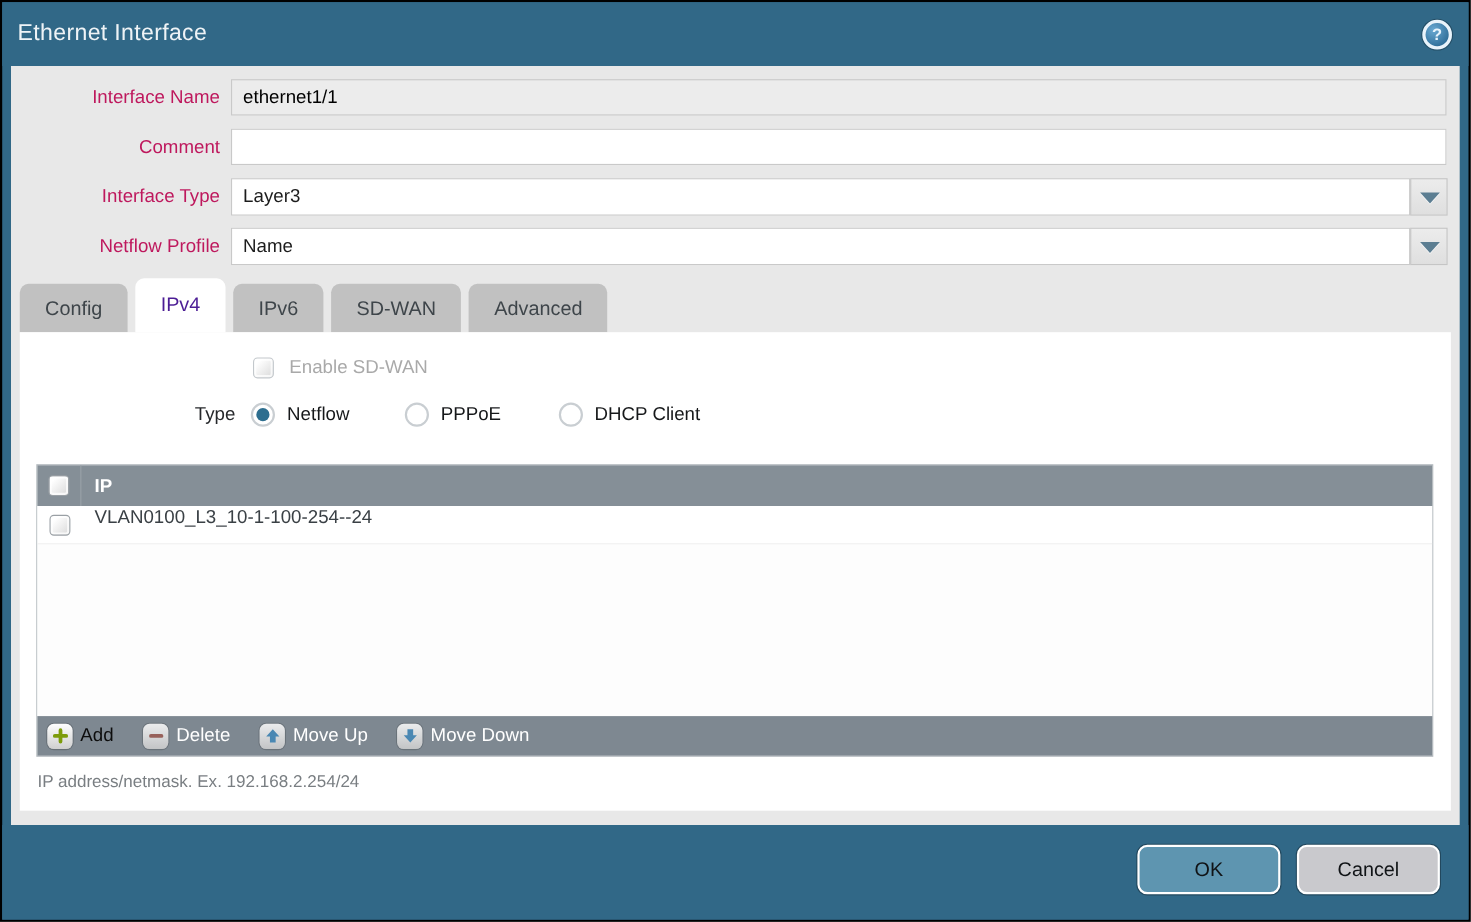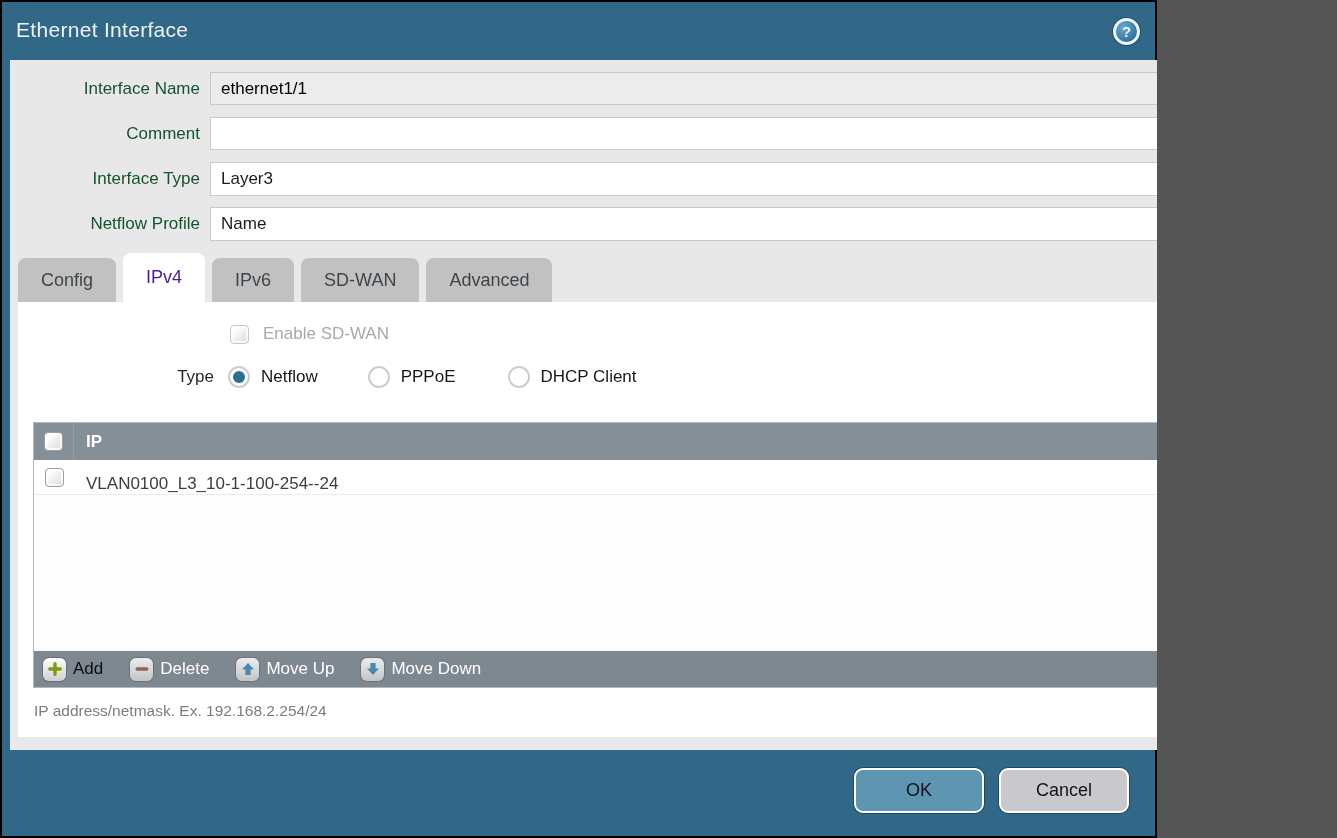--- a/index.html
+++ b/index.html
@@ -1,36 +1,36 @@
 <!DOCTYPE html>
 <html><head>
 <meta charset="utf-8">
 <style>
   * { margin:0; padding:0; box-sizing:border-box; }
   html,body { background:#555; }
   body { font-family:"Liberation Sans","DejaVu Sans",sans-serif; }
 
-  .window { position:relative; width:1157px; height:838px; background:#000; overflow:hidden; }
+  .window { position:relative; width:1337px; height:838px; background:#000; overflow:hidden; }
   .chrome { position:absolute; left:2px; top:2px; right:2px; bottom:2px; background:#316887; }
 
   
   .titlebar { position:absolute; left:2px; top:2px; right:2px; height:58px; background:#316887; }
   .title { position:absolute; left:14px; top:0; height:58px; line-height:56px;
            font-size:21px; color:#eef3f6; letter-spacing:0.3px; }
   .help-btn { position:absolute; right:15px; top:16px; width:27px; height:27px; border-radius:50%;
               border:3px solid #e9f3fa; background:radial-gradient(circle at 35% 30%, #6aa9d2, #1e5d88);
               color:#e8f4fc; font-size:15px; font-weight:bold; text-align:center; line-height:21px;
               box-shadow:0 0 0 1px rgba(0,0,0,.25); cursor:pointer; }
 
   
   .body { position:absolute; left:10px; top:60px; width:1317px; height:690px; background:#e8e8e8; }
 
   .form-row { position:absolute; left:0; height:33px; width:100%; }
   .form-label { position:absolute; left:0; width:190px; text-align:right; font-size:17px;
-                color:#14532d; line-height:33px; }
+                color:#be185d; line-height:33px; }
   .input { position:absolute; left:200px; width:1105px; height:33px; border:1px solid #c9c9c9;
            background:#fff; font-family:inherit; font-size:17px; color:#1c1c1c; padding:0 10px; outline:none; }
   .input:disabled, .input.disabled { background:#ececec; color:#000000; }
   .dd-field { position:absolute; left:200px; width:1072px; height:34px; border:1px solid #c9c9c9;
               background:#fff; font-size:17px; color:#1c1c1c; line-height:32px; padding:0 10px; cursor:pointer; }
   .dd-btn { position:absolute; left:1272px; width:34px; height:34px; border:1px solid #c5c5c5;
             background:linear-gradient(#ececec,#dfdfdf); cursor:pointer; }
   .dd-arrow { position:absolute; left:8px; top:12px; width:0; height:0;
               border-left:9px solid transparent; border-right:9px solid transparent;
               border-top:10px solid #5c7e92; filter:drop-shadow(0 1px 0 rgba(255,255,255,.7)); }
@@ -58,21 +58,21 @@
   .radio-label { font-size:17px; color:#16181a; margin-left:11px; }
   .m14 { margin-left:14px; } .m50 { margin-left:50px; } .m52 { margin-left:52px; }
 
   
   .ip-table { position:absolute; left:15px; top:120px; width:1270px; height:266px;
               border:1px solid #b2b8bd; display:flex; flex-direction:column; background:#fdfdfd; }
   .thead { height:37px; background:#858f97; display:flex; align-items:center; flex:0 0 auto; }
   .cb-cell { width:40px; display:flex; justify-content:center; align-items:center; align-self:stretch; }
   .thead .cb-cell { border-right:1px solid #99a1a8; }
   .th-label { padding-left:12px; font-size:17px; color:#fff;font-weight:bold; }
-  .trow { height:35px; background:#fff; display:flex; align-items:flex-end; flex:0 0 auto;
+  .trow { height:35px; background:#fff; display:flex; align-items:flex-start; flex:0 0 auto;
           border-bottom:1px solid #ececec; cursor:pointer; }
   .trow-text { padding-left:12px; font-size:17px; color:#3a4045; }
   .tfill { flex:1 1 auto; background:#fdfdfd; }
   .toolbar { height:36px; background:#7e8891; display:flex; align-items:center; gap:27px;
              padding-left:9px; flex:0 0 auto; }
   .tool { display:flex; align-items:center; gap:7px; cursor:pointer; }
   .tool-icon { width:23px; height:23px; border-radius:6px; background:linear-gradient(#fefefe,#cfcfcf);
                box-shadow:0 0 0 1px rgba(0,0,0,.18); display:flex; align-items:center; justify-content:center; }
   .tool-label { font-size:17px; color:#0d0d0d; }
   .tool.disabled { cursor:default; }

